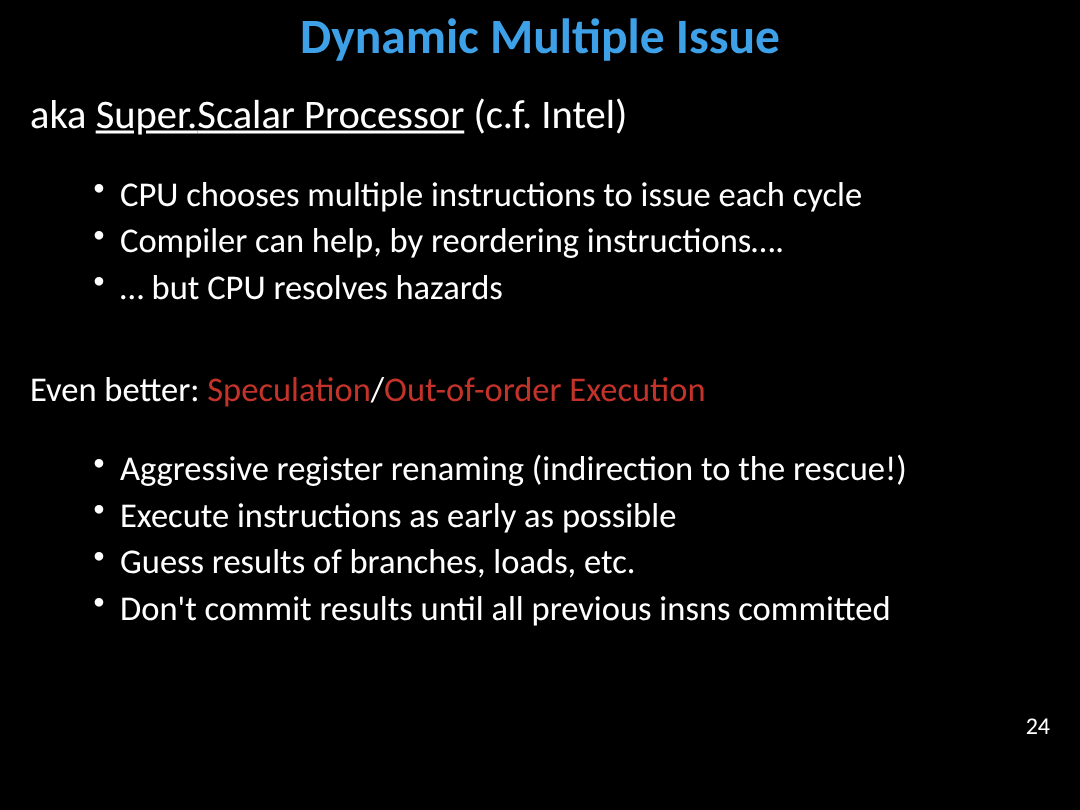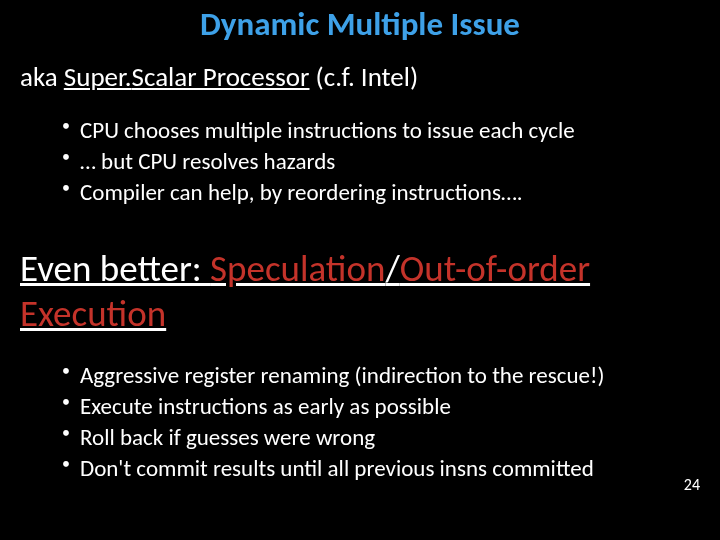--- a/index.html
+++ b/index.html
@@ -54,24 +54,23 @@
     position: absolute;
     left: 0;
     top: 0;
     font-size: 16px;
     color: #ffffff;
   }
   .gap {
     height: 30px;
   }
   .line2 {
-    font-size: 37px;
+    font-size: 23px;
     color: #ffffff;
     margin: 8px 0 24px 0;
-    text-decoration: underline;
   }
   .red {
     color: #c4332a;
   }
   .page-num {
     position: absolute;
     right: 20px;
     bottom: 12px;
     font-size: 16px;
     color: #ffffff;
@@ -86,33 +85,33 @@
   <h1 class="title">Dynamic Multiple Issue</h1>
 
   <div class="body">
 
     <div class="line1">
       <span>aka </span><span class="underline">Super.</span><span class="underline">Scalar Processor</span><span> (c.f. Intel)</span>
     </div>
 
     <ul class="sub-list">
       <li>CPU chooses multiple instructions to issue each cycle</li>
+      <li>Compiler can help, by reordering instructions….</li>
       <li>… but CPU resolves hazards</li>
-      <li>Compiler can help, by reordering instructions….</li>
     </ul>
 
     <div class="gap"></div>
 
     <div class="line2">
       <span>Even better: </span><span class="red">Speculation</span><span>/</span><span class="red">Out-of-order Execution</span>
     </div>
 
     <ul class="sub-list">
       <li>Aggressive register renaming (indirection to the rescue!)</li>
       <li>Execute instructions as early as possible</li>
-      <li>Roll back if guesses were wrong</li>
+      <li>Guess results of branches, loads, etc.</li>
       <li>Don't commit results until all previous insns committed</li>
     </ul>
 
   </div>
 
   <div class="page-num">24</div>
 </div>
 
 </body></html>

